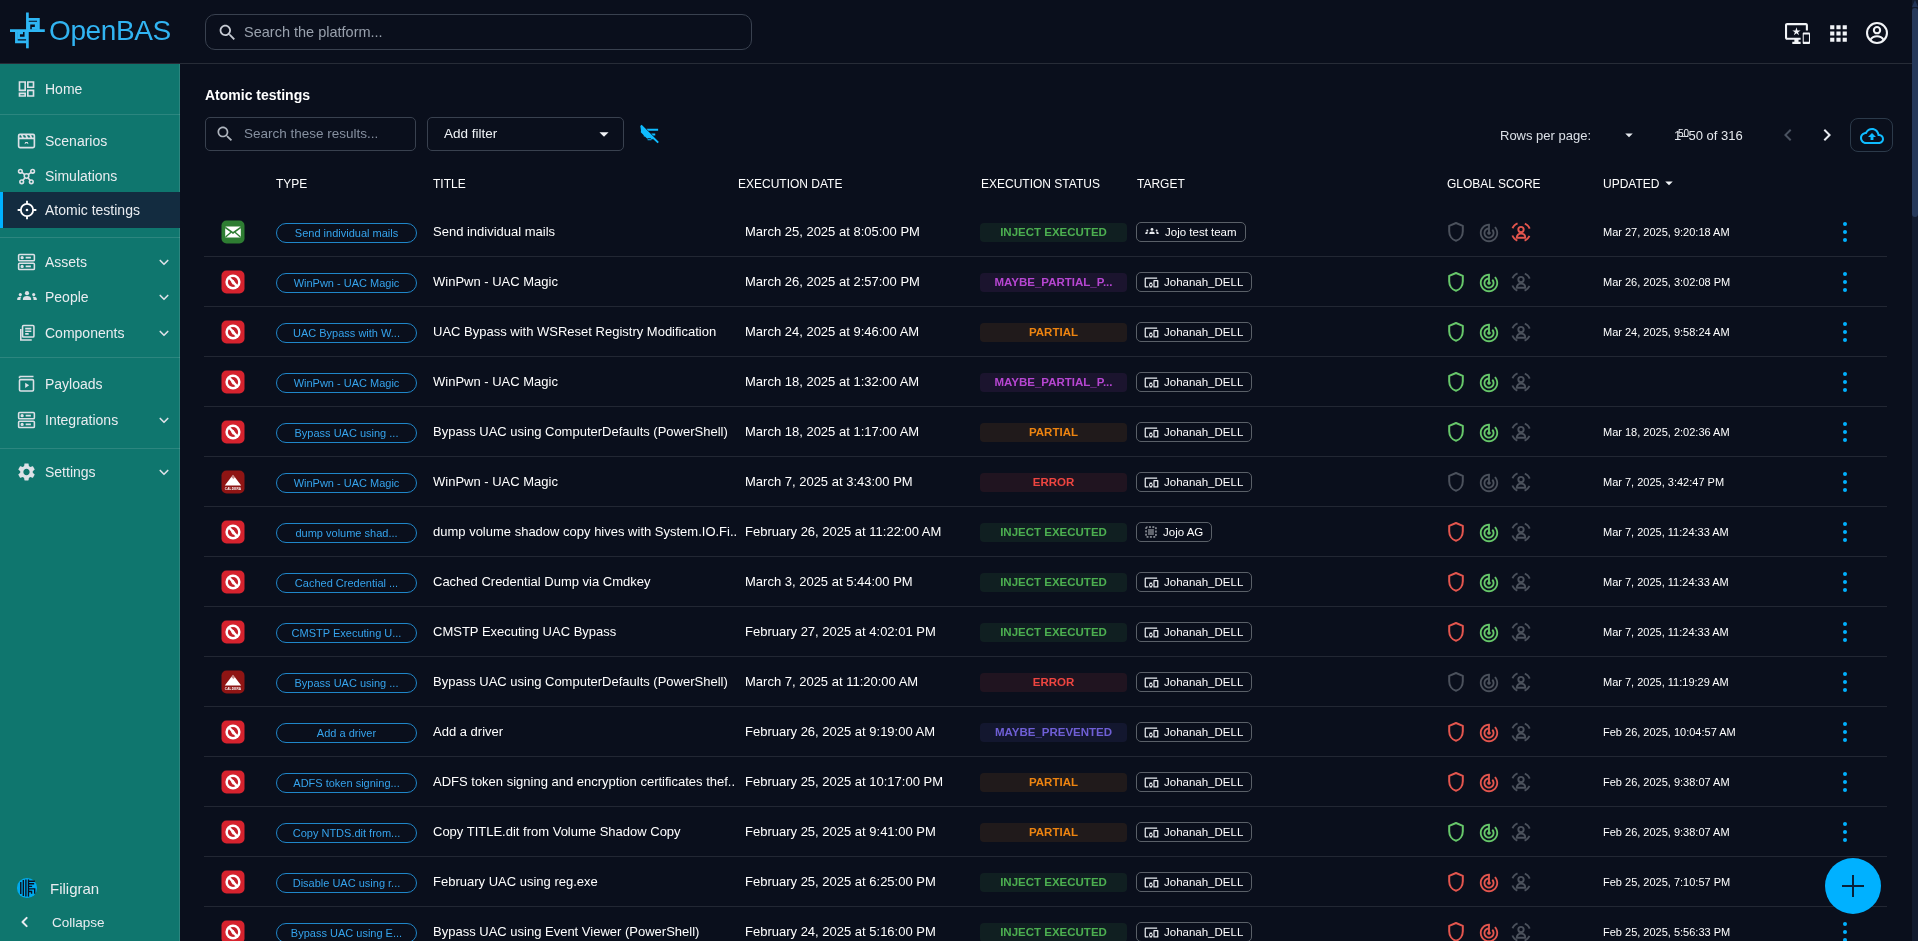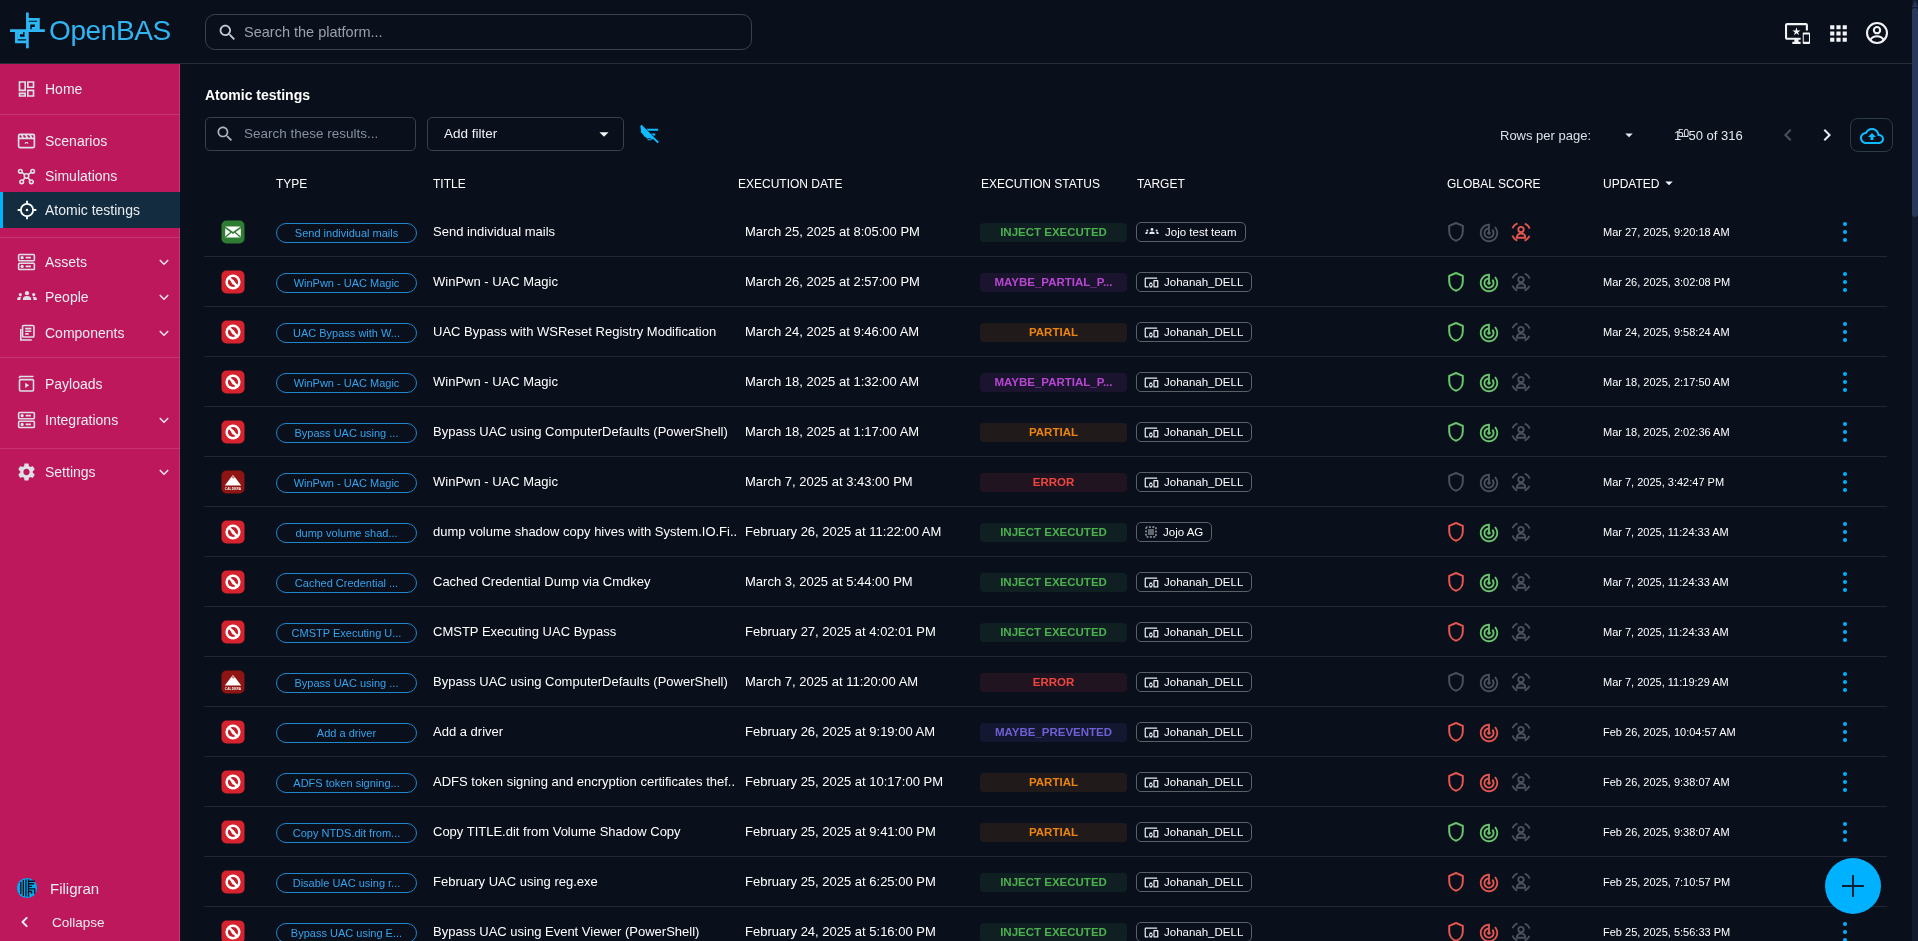--- a/index.html
+++ b/index.html
@@ -4,21 +4,21 @@
 html,body {width:1918px;height:941px;overflow:hidden;background:#0a0f1c;font-family:"Liberation Sans",sans-serif;position:relative;color:#f2f4f7}
 
 #topbar {position:absolute;left:0;top:0;width:1918px;height:64px;background:#0a0f1c;border-bottom:1px solid rgba(255,255,255,0.12);z-index:5}
 #logo {position:absolute;left:0;top:0}
 #logotext {position:absolute;left:49px;top:15px;font-size:28px;letter-spacing:-0.4px;color:#31b4f2;font-weight:400}
 #topsearch {position:absolute;left:205px;top:14px;width:547px;height:36px;border:1px solid #39414f;border-radius:10px}
 #topsearch .ph {position:absolute;left:38px;top:9px;font-size:14.5px;color:#99a1ad;font-weight:500}
 #topsearch .ic {position:absolute;left:11px;top:7px}
 .topico {position:absolute;top:21px}
 
-#sidebar {position:absolute;left:0;top:64px;width:180px;height:877px;background:#be185d;border-right:1px solid rgba(255,255,255,0.12)}
+#sidebar {position:absolute;left:0;top:64px;width:180px;height:877px;background:#0f766e;border-right:1px solid rgba(255,255,255,0.12)}
 .nitem {position:absolute;left:0;width:180px;height:35px}
 .nitem.sel {background:#132c40;height:36px}
 .nitem.sel:before {content:"";position:absolute;left:0;top:0;width:3px;height:36px;background:#00b1ff}
 .nico {position:absolute;left:16px;top:50%;transform:translateY(-50%);display:flex}
 .nlab {position:absolute;left:45px;top:50%;transform:translateY(-50%);font-size:14px;color:#e9ecf0}
 .nchev {position:absolute;left:155px;top:50%;transform:translateY(-50%);display:flex}
 .ndiv {position:absolute;left:0;width:180px;border-top:1px solid rgba(255,255,255,0.12)}
 
 #title {position:absolute;left:205px;top:87px;font-size:14px;font-weight:700;color:#fff}
 .field {position:absolute;top:117px;height:34px;border:1px solid #39414f;border-radius:5px}
@@ -451,21 +451,20 @@
           <path d="M19.07 4.93l-1.41 1.41C19.1 7.79 20 9.79 20 12c0 4.42-3.58 8-8 8s-8-3.58-8-8c0-4.08 3.05-7.44 7-7.93v2.02C8.16 6.57 6 9.03 6 12c0 3.31 2.69 6 6 6s6-2.69 6-6c0-1.66-.67-3.16-1.76-4.24l-1.41 1.41C15.55 9.9 16 10.9 16 12c0 2.21-1.79 4-4 4s-4-1.79-4-4c0-1.86 1.28-3.41 3-3.86v2.14c-.6.35-1 .98-1 1.72 0 1.1.9 2 2 2s2-.9 2-2c0-.74-.4-1.38-1-1.72V2h-1C6.48 2 2 6.48 2 12s4.48 10 10 10 10-4.48 10-10c0-2.76-1.12-5.26-2.93-7.07z"></path>
         </svg>
       </span>
       <span class="sc" style="left:1305px">
         <svg width="24" height="24" viewBox="0 0 24 24" fill="none" stroke="#4b515c" stroke-width="1.9">
           <circle cx="12" cy="9.6" r="2.7"></circle>
           <path d="M7.7 17.8 c0-2.7 2-4.2 4.3-4.2 s4.3 1.5 4.3 4.2 Z" stroke-linejoin="round"></path>
           <circle cx="12" cy="12" r="9.3" stroke-dasharray="7.2 7.4" stroke-dashoffset="3.6" transform="rotate(45 12 12)"></circle>
         </svg>
       </span>
-<span class="upd">Mar 18, 2025, 2:17:50 AM</span>
 <span class="dots">
         <i></i>
         <i></i>
         <i></i>
       </span>
 </div>
 <div class="row">
 <span class="tico"><svg width="24" height="24" viewBox="0 0 24 24">
           <rect x="0.5" y="0.5" width="23" height="23" rx="5" fill="#d6232e"></rect>
           <circle cx="12" cy="12" r="7.6" fill="#fff"></circle>

